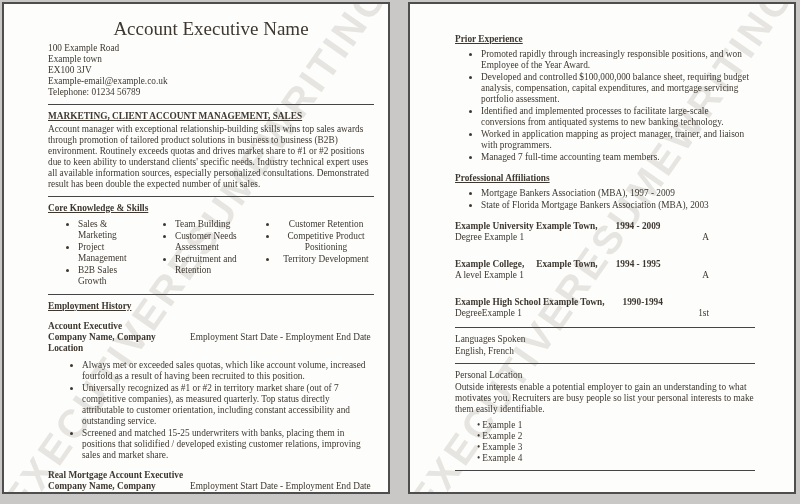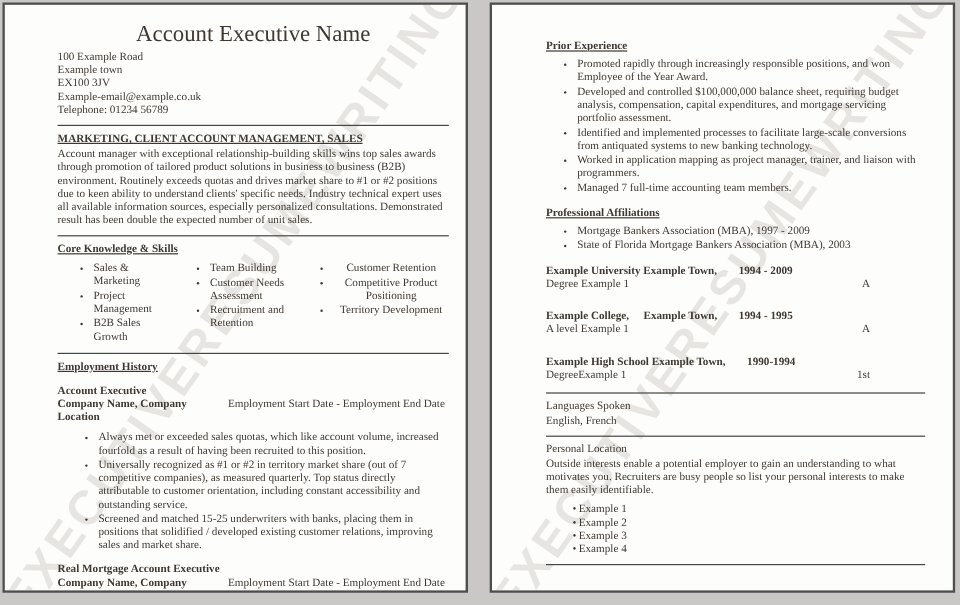--- a/index.html
+++ b/index.html
@@ -10,21 +10,21 @@
   }
   .page {
     position:absolute; top:2px; width:388px; height:492px;
     background:#fdfdfb; border:2px solid #4e4e4e; box-sizing:border-box;
     overflow:hidden;
   }
   .page-left  { left:2px; }
   .page-right { left:408px; }
   .content { position:relative; height:100%; box-sizing:border-box; }
   .page-left  .content { padding:14px 14px 8px 44px; }
-  .page-right .content { padding:26px 23px 8px 45px; }
+  .page-right .content { padding:26px 39px 8px 45px; }
 
   .watermark {
     position:absolute; left:50%; top:50%;
     transform:translate(-50%,-50%) rotate(-55deg);
     font-family:"Liberation Sans",sans-serif; font-weight:bold;
     font-size:40px; letter-spacing:3px; white-space:nowrap;
     color:rgba(140,134,126,0.20); pointer-events:none; z-index:0;
   }
   .content > * { position:relative; z-index:1; }
 

